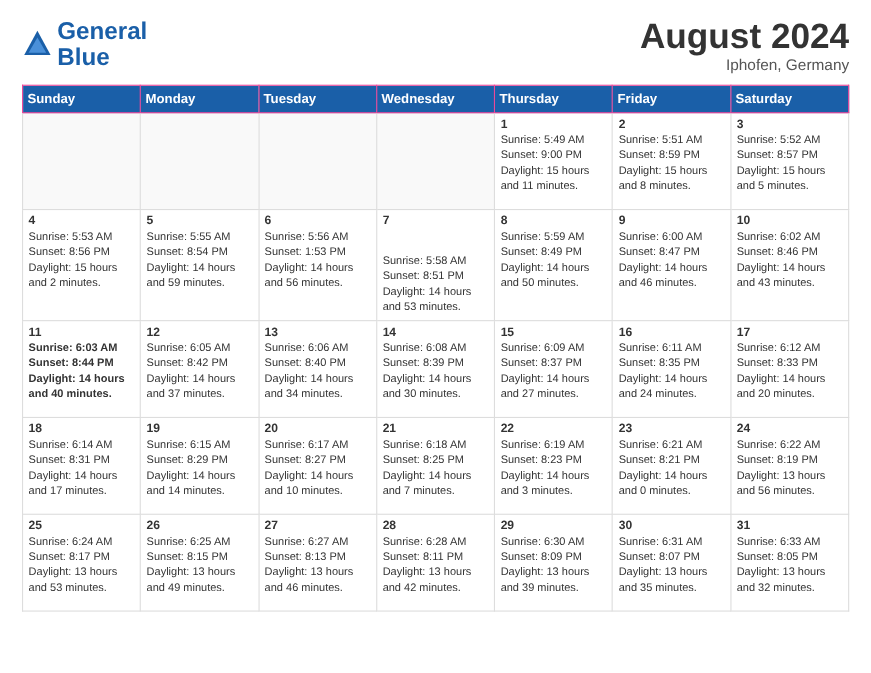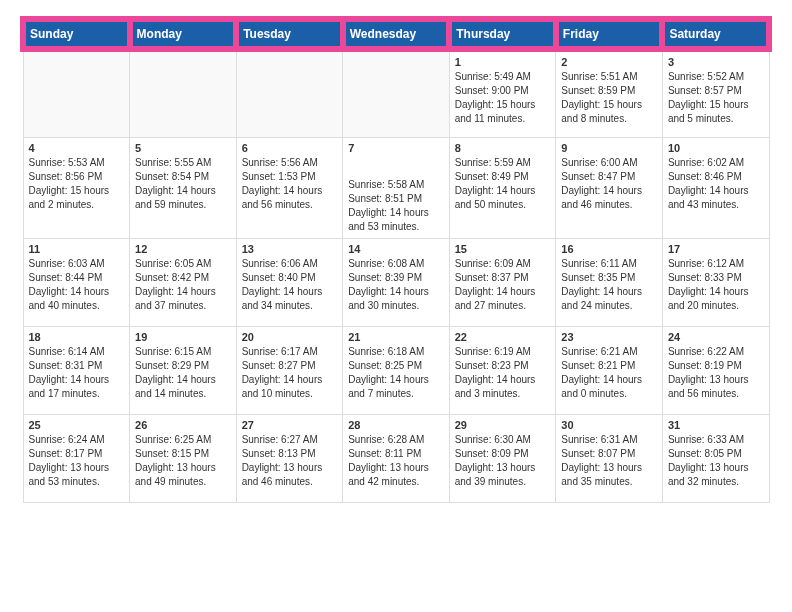--- a/index.html
+++ b/index.html
@@ -56,21 +56,21 @@
       border-collapse: collapse;
       table-layout: fixed;
     }
     th {
       background: #1a5fa8;
       color: #fff;
       font-size: 12px;
       font-weight: bold;
       padding: 5px 4px;
       text-align: left;
-      border: 6px solid #ec4899;
+      border: 1px solid #ec4899;
     }
     td {
       border: 1px solid #ddd;
       vertical-align: top;
       padding: 4px 5px;
       font-size: 9.5px;
       color: #333;
       height: 88px;
       background: #fff;
     }
@@ -86,20 +86,36 @@
     .day-info {
       font-size: 10px;
       line-height: 1.4;
       color: #333;
     }
   </style>
 </head>
 <body>
 
 <div class="page">
+  <div class="header">
+    <div class="logo">
+      <svg class="logo-icon" viewBox="0 0 28 28">
+        <polygon points="14,2 26,24 2,24" fill="#1a5fa8"></polygon>
+        <polygon points="14,8 22,22 6,22" fill="#4a90d9"></polygon>
+      </svg>
+      <div class="logo-text">
+        <span>General</span><br>
+        <span style="color:#1a5fa8">Blue</span>
+      </div>
+    </div>
+    <div class="title-block">
+      <div class="month-year">August 2024</div>
+      <div class="location">Iphofen, Germany</div>
+    </div>
+  </div>
 
   <table>
     <thead>
       <tr>
       <th>Sunday</th>
           <th>Monday</th>
           <th>Tuesday</th>
           <th>Wednesday</th>
           <th>Thursday</th>
           <th>Friday</th>
@@ -181,21 +197,21 @@
             <span class="day-num">10</span>
             <div class="day-info" style="white-space: pre-line;">Sunrise: 6:02 AM
 Sunset: 8:46 PM
 Daylight: 14 hours
 and 43 minutes.</div>
           </td>
         </tr>
         <tr>
           <td>
             <span class="day-num">11</span>
-            <div class="day-info" style="white-space: pre-line;">Sunrise: 6:03 AM
+            <div class="day-info" style="white-space: pre-line; font-weight: bold;">Sunrise: 6:03 AM
 Sunset: 8:44 PM
 Daylight: 14 hours
 and 40 minutes.</div>
           </td>
           <td>
             <span class="day-num">12</span>
             <div class="day-info" style="white-space: pre-line;">Sunrise: 6:05 AM
 Sunset: 8:42 PM
 Daylight: 14 hours
 and 37 minutes.</div>

